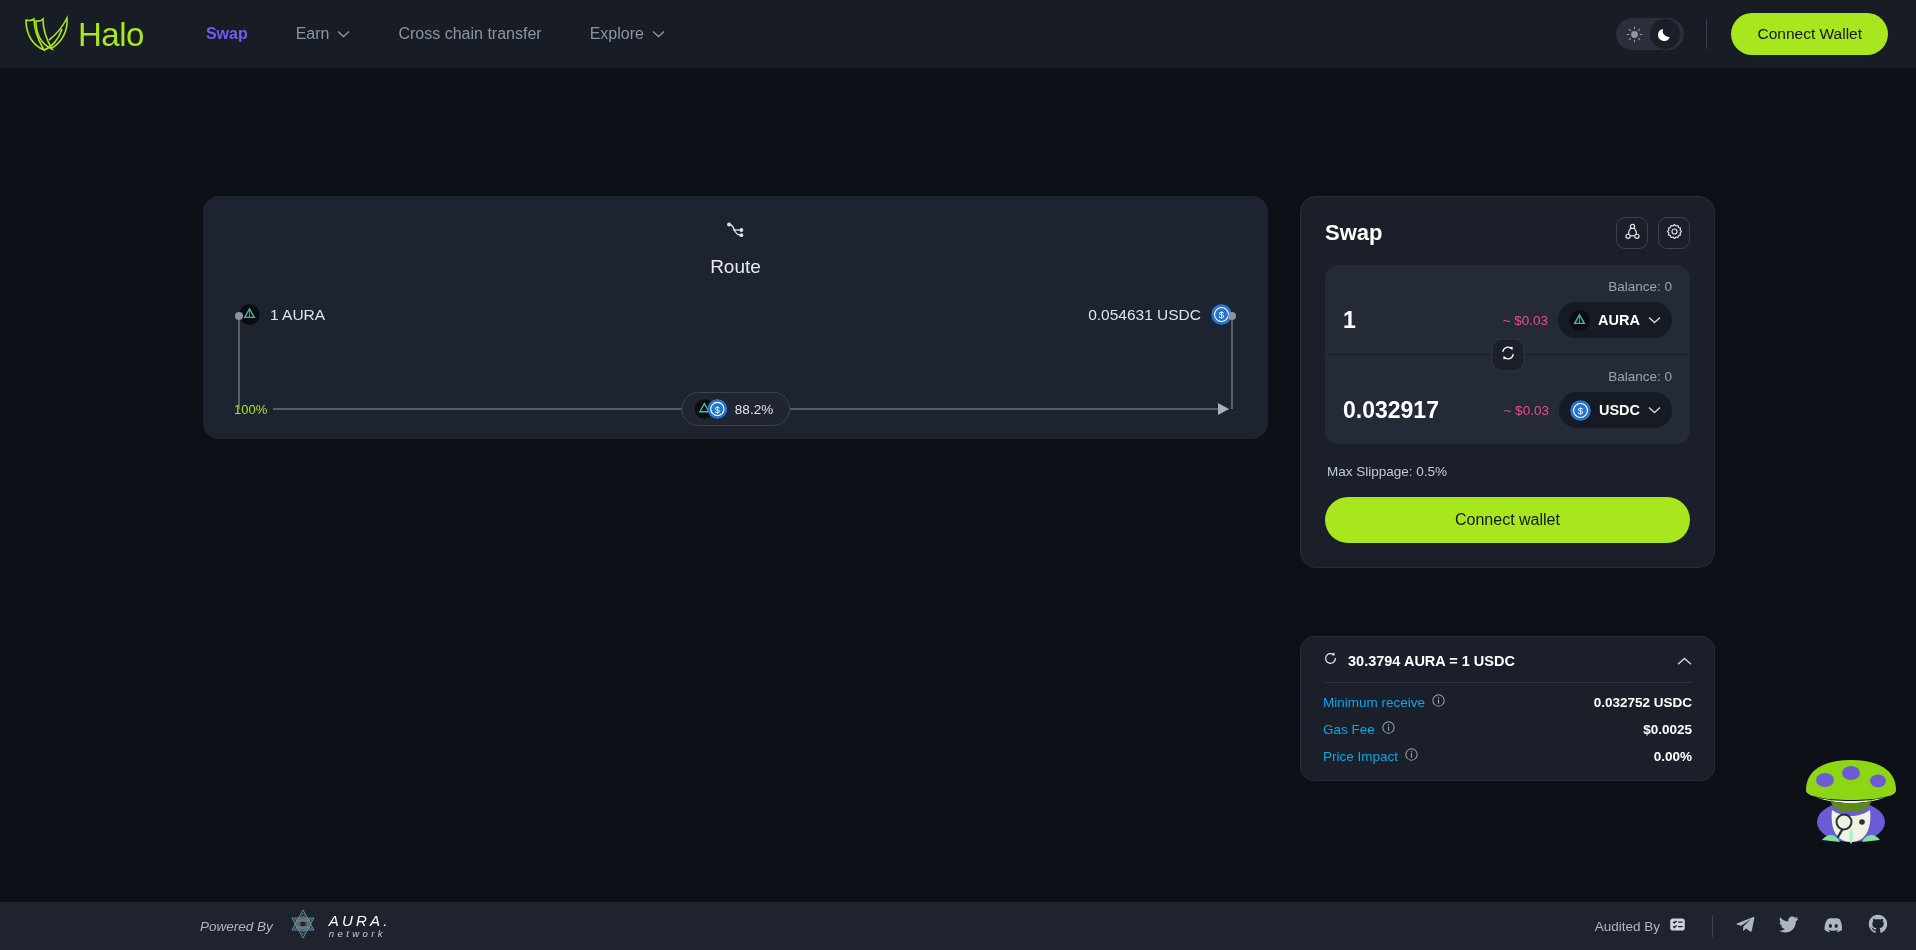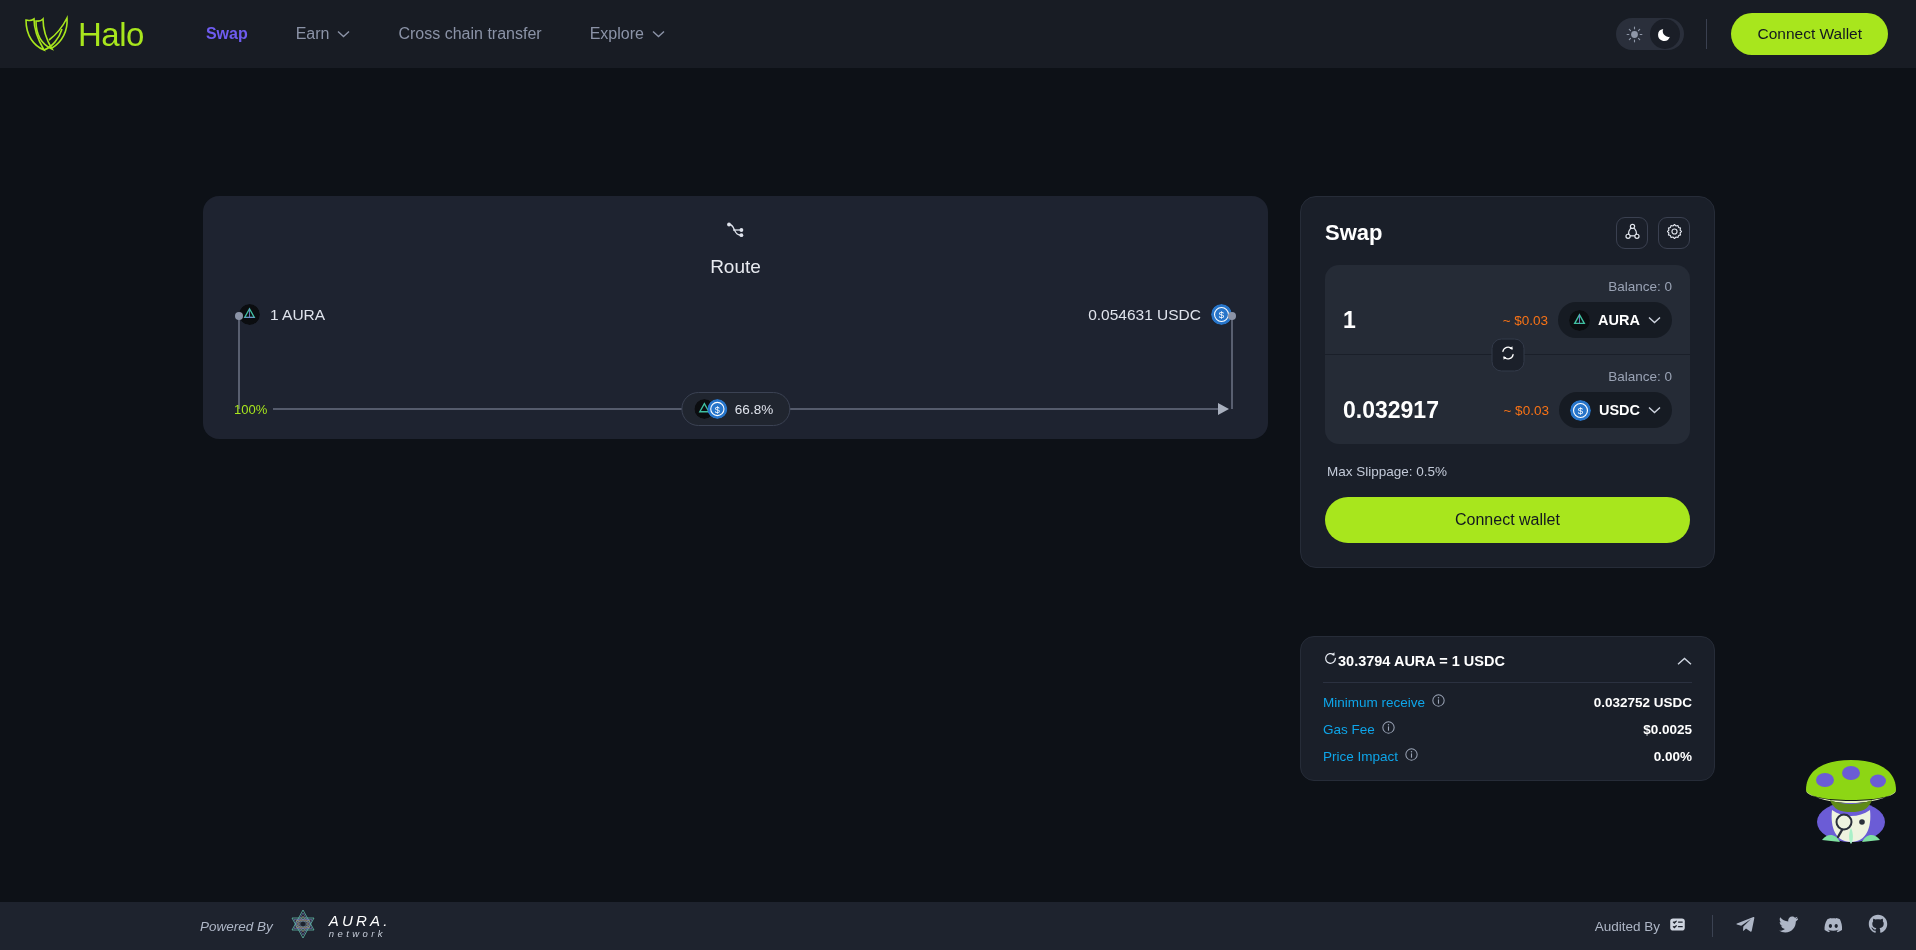--- a/index.html
+++ b/index.html
@@ -212,21 +212,21 @@
     background: transparent;
     border: none;
     outline: none;
     color: #ffffff;
     font-size: 23px;
     font-family: "Liberation Sans", sans-serif;
     font-weight: 700;
     min-width: 0;
     padding: 0;
   }
-  .io-usd { font-size: 13.5px; color: #f97316; white-space: nowrap; margin-left: 13px; }
+  .io-usd { font-size: 13.5px; color: #ec4899; white-space: nowrap; margin-left: 13px; }
   .token-pill {
     display: flex; align-items: center; gap: 8px;
     background: #161b23;
     border-radius: 18px;
     height: 36px;
     padding: 16px 11px;
     cursor: pointer;
     flex: 0 0 auto;
   }
   .token-sym { font-size: 14.5px; font-weight: 700; color: #ffffff; }
@@ -266,21 +266,21 @@
     position: absolute;
     left: 1300px;
     top: 568px;
     width: 415px;
     background: #1a1f29;
     border: 1px solid #262c38;
     border-radius: 14px;
     padding: 14px 22px 16px;
   }
   .rate-row {
-    display: flex; align-items: center; 
+    display: flex; align-items: center; gap: 10px;
     padding-bottom: 12px;
     border-bottom: 1px solid #2b3140;
     cursor: pointer;
   }
   .rate-text { font-size: 14.5px; font-weight: 700; color: #ffffff; }
   .rate-chev { margin-left: auto; }
   .det-row {
     display: flex; align-items: center;
     margin-top: 11px;
     font-size: 13.5px;
@@ -445,21 +445,21 @@
           <svg class="tok-icon" viewBox="0 0 22 22">
             <circle cx="11" cy="11" r="11" fill="#0b0d10"></circle>
             <path d="M11 5 L16 14 H6 Z" fill="none" stroke="#3fbfa0" stroke-width="1.5"></path>
           </svg>
           <svg class="tok-icon" viewBox="0 0 22 22">
             <circle cx="11" cy="11" r="11" fill="#2775ca"></circle>
             <circle cx="11" cy="11" r="7.3" fill="none" stroke="#ffffff" stroke-width="1.2"></circle>
             <text x="11" y="15" text-anchor="middle" font-family="Liberation Sans, sans-serif" font-size="10" fill="#ffffff">$</text>
           </svg>
         </span>
-        <span class="hop-pct">66.8%</span>
+        <span class="hop-pct">88.2%</span>
       </div>
     </div>
   </div>
 
   <div class="swap-card">
     <div class="swap-head">
       <span class="swap-title">Swap</span>
       <div class="swap-head-actions">
         <div class="icon-btn">
           <span>

